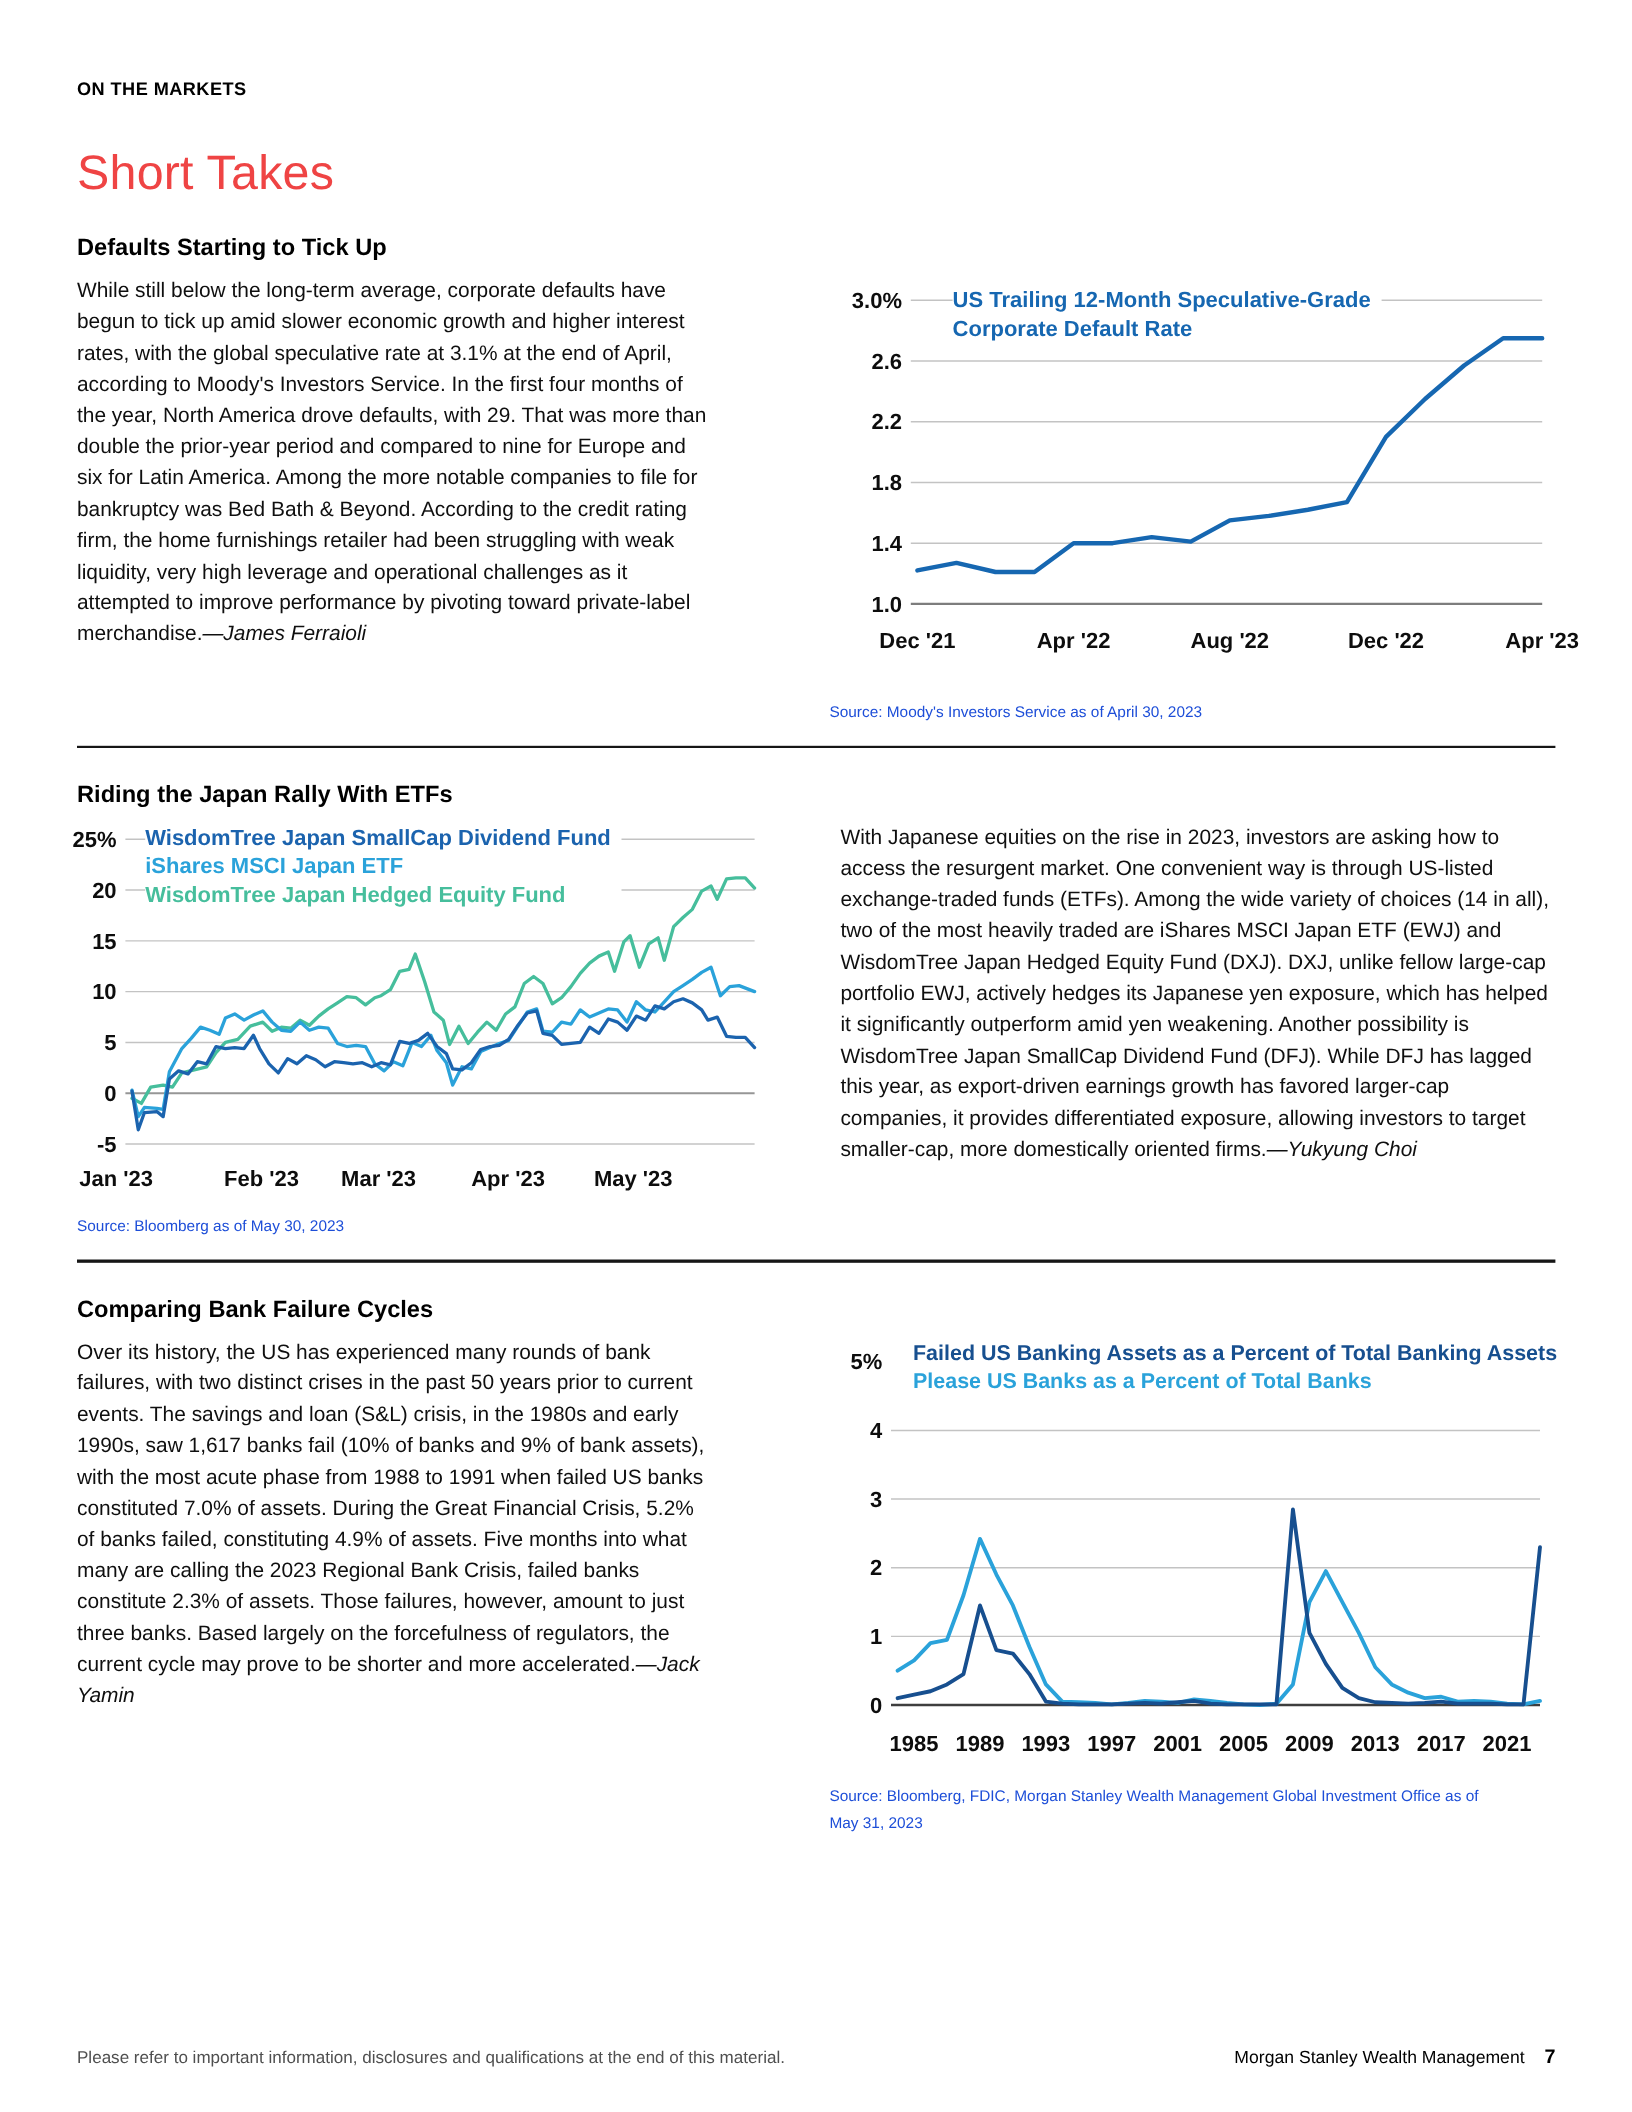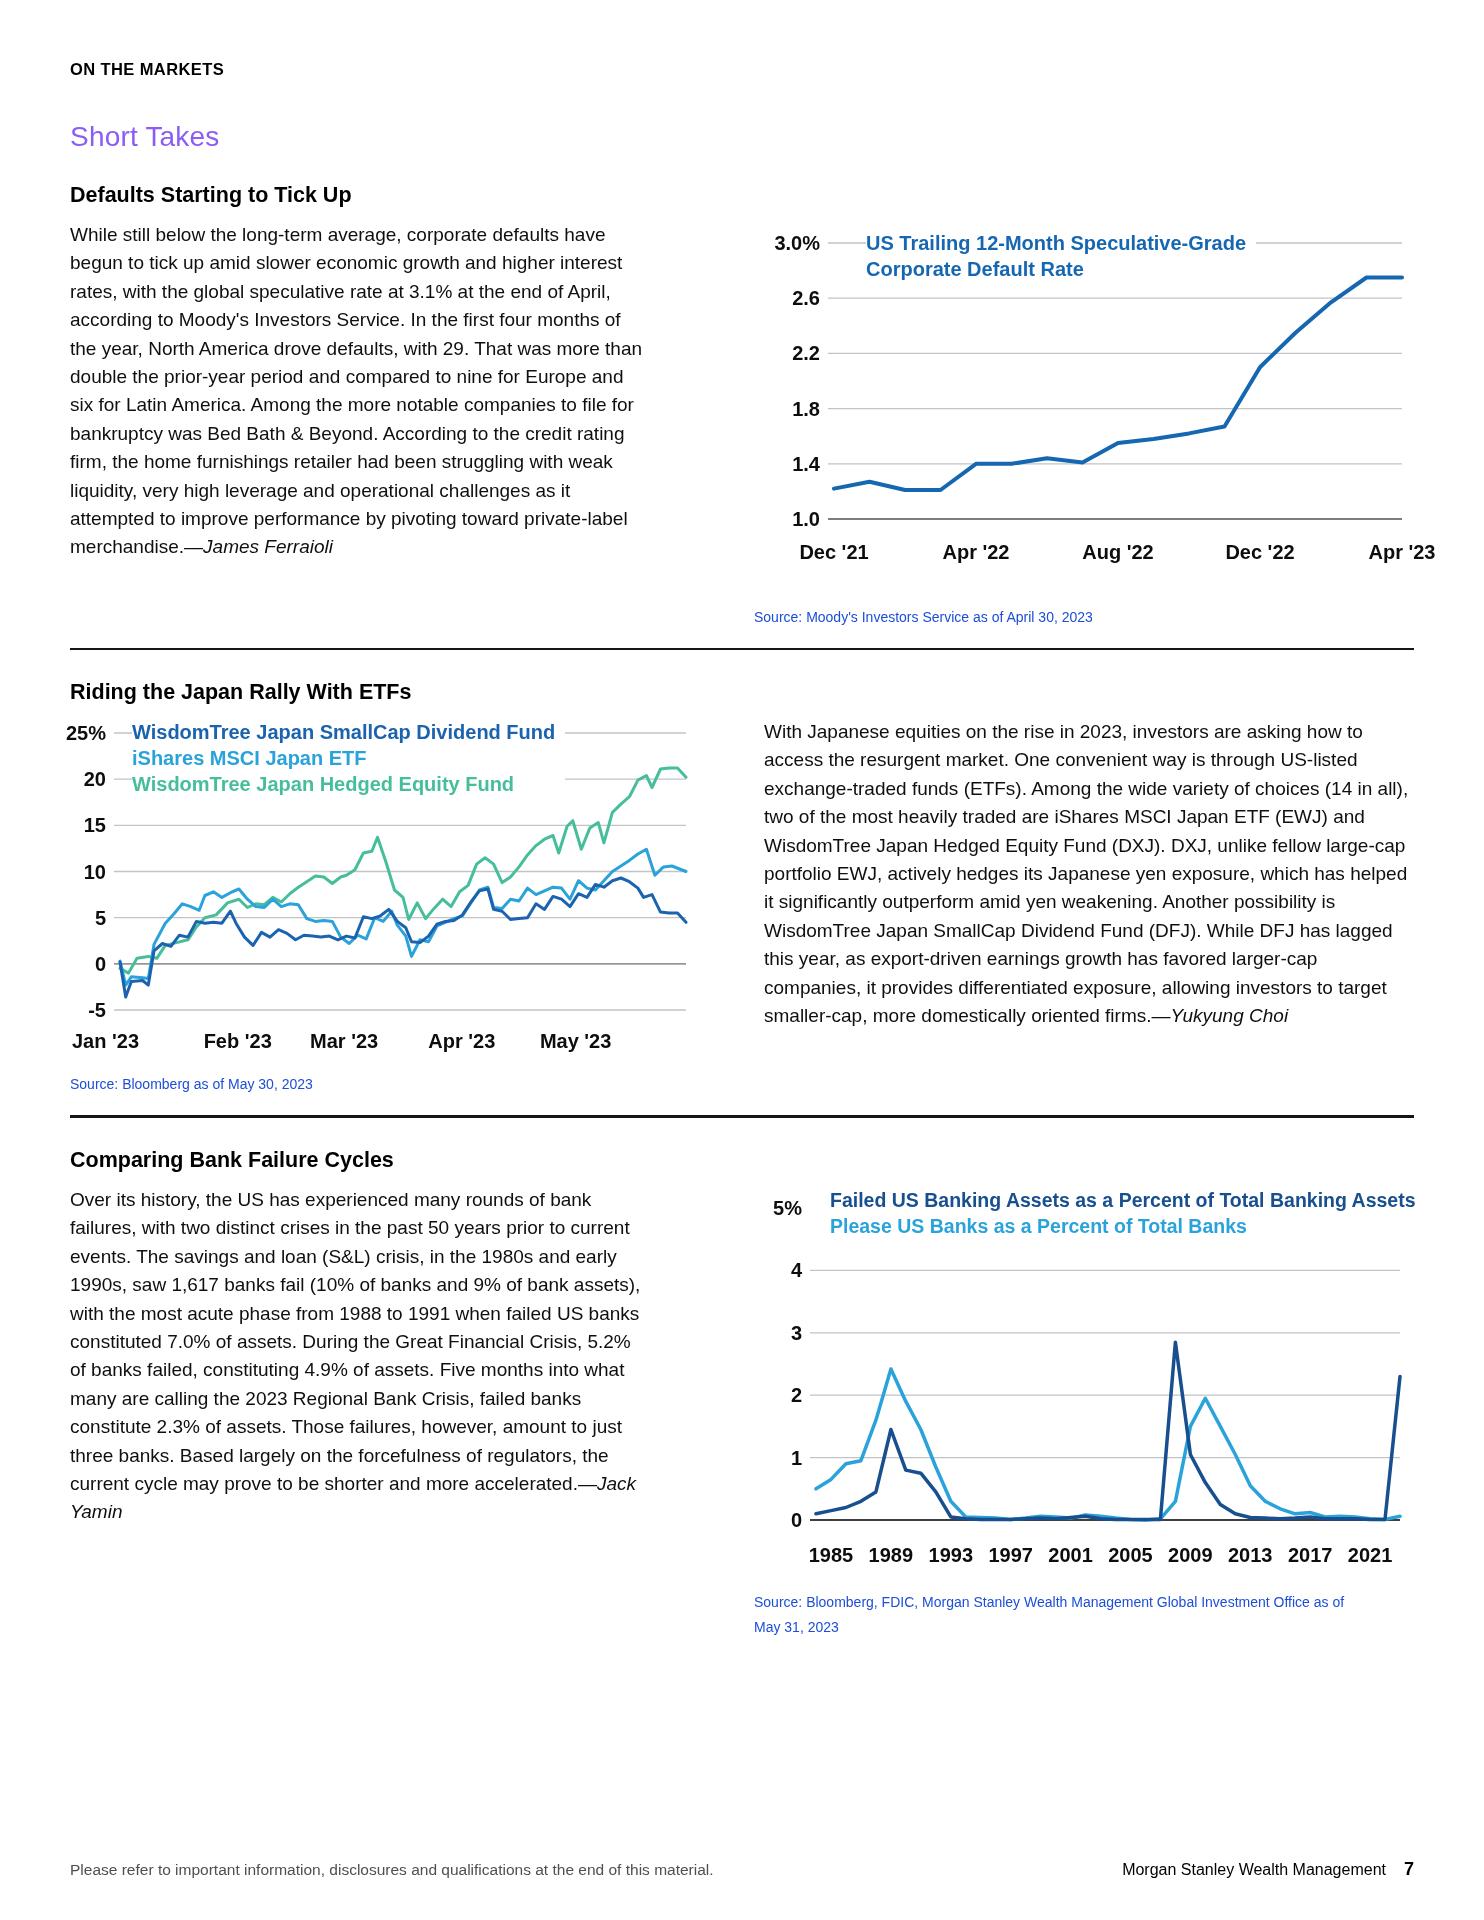--- a/index.html
+++ b/index.html
@@ -1,20 +1,20 @@
 <!DOCTYPE html>
 <html><head>
 <meta charset="utf-8">
 <style>
   html,body{margin:0;padding:0;background:#e8e8e8;}
   .page{width:1484px;height:1920px;margin:0 auto;background:#ffffff;position:relative;
         font-family:"Liberation Sans",sans-serif;color:#111;overflow:hidden;}
-  .content{padding:0 70px;}
+  .content{padding:12px 70px;}
   .kicker{padding-top:60px;font-size:16.5px;font-weight:700;letter-spacing:.4px;color:#000;}
-  .doc-title{margin-top:42px;font-size:28px;font-weight:300;color:#8b5cf6;letter-spacing:.2px;}
+  .doc-title{margin-top:42px;font-size:44px;font-weight:300;color:#ef4444;letter-spacing:.2px;}
   .h2{margin-top:30px;font-size:21.5px;font-weight:700;color:#000;}
   .row{display:flex;align-items:flex-start;margin-top:13px;}
   .textcol{width:575px;font-size:19px;line-height:28.4px;color:#0f0f0f;}
   .textcol p{margin:0;}
   .byline{font-style:italic;}
   .chartcol{margin-left:auto;}
   .s2-textcol{width:650px;margin-left:auto;}
   .s2-chartcol{width:622px;margin-left:0;}
   .divider{height:2px;background:#161616;margin-top:18px;}
   .divider.thick{height:3px;}

